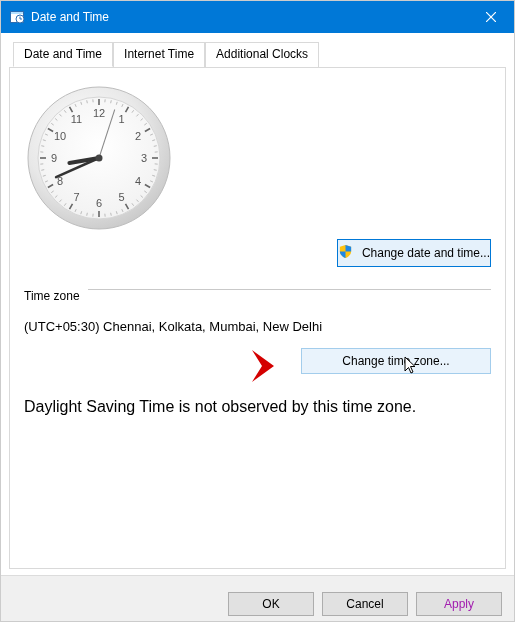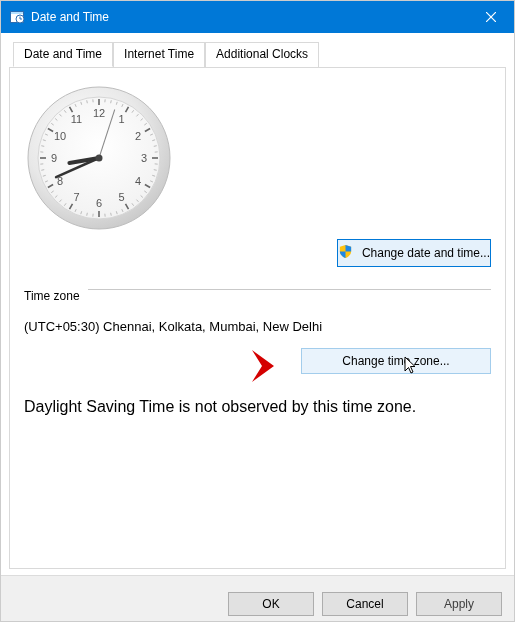--- a/index.html
+++ b/index.html
@@ -68,21 +68,21 @@
   .winbtn {
     background: #e1e1e1;
     border: 1px solid #adadad;
     padding: 4px 14px;
     font-family: inherit;
     font-size: 12px;
     cursor: pointer;
     min-width: 86px;
     text-align: center;
   }
-  .winbtn:disabled { color: #404040; cursor: default; }
+  .winbtn:disabled { color: #a21caf; cursor: default; }
   .winbtn.highlight-blue {
     background: #e5f1fb;
     border: 1px solid #0078d7;
     padding: 4px 0;
     display: inline-flex;
     align-items: center;
     gap: 9px;
     min-width: auto;
   }
   .winbtn.highlight-soft {

